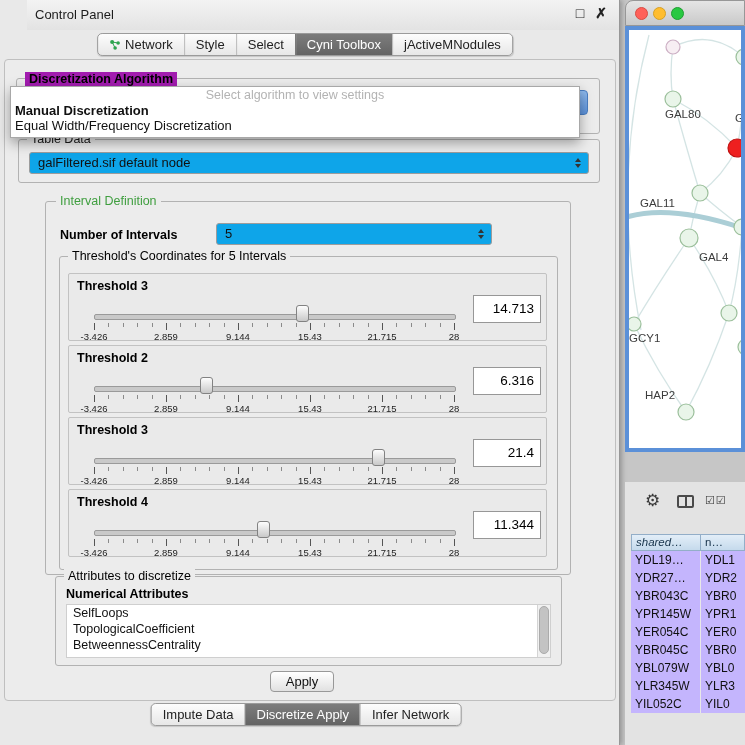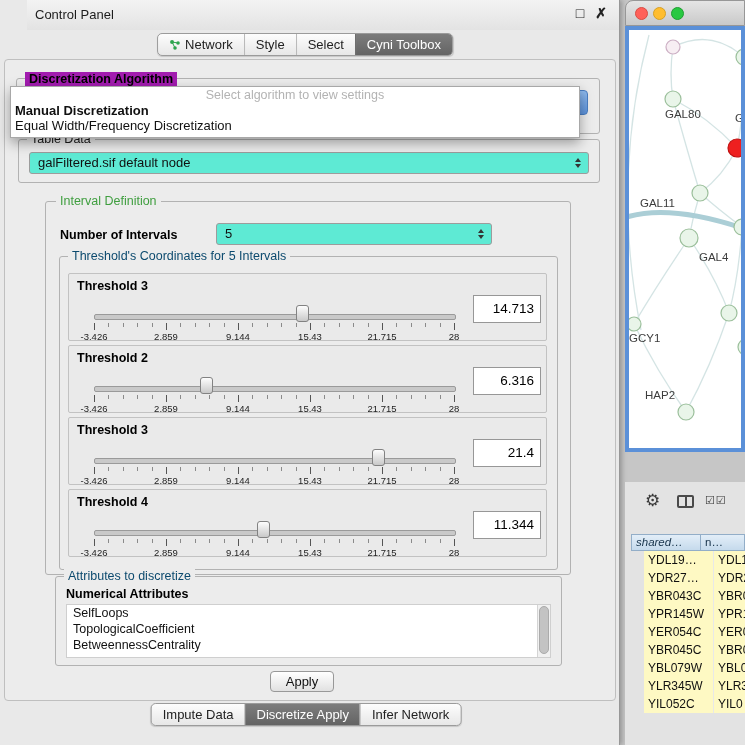--- a/index.html
+++ b/index.html
@@ -21,38 +21,38 @@
   .tab:first-child{border-left:none;}
   .tab.selected{background:linear-gradient(#7d7d7d,#646464);color:#fff;border-left-color:#6a6a6a;}
   .tabicon svg{display:block;}
 
   .inner-panel{position:absolute;left:4px;top:59px;width:610px;height:640px;background:#ececec;
     border:1px solid #bfbfbf;border-radius:4px;}
 
   .groupbox{position:absolute;border:1px solid #b2b2b2;border-radius:3px;}
   .legend{position:absolute;top:-8px;background:#ececec;padding:0 4px;font-size:12.5px;color:#1a1a1a;white-space:nowrap;}
   .legend.green{color:#3f9e3f;}
-  .legend.blue{color:#0c4a6e;}
+  .legend.blue{color:#000000;}
 
   
   #algo-group{left:16px;top:78px;width:582px;height:54px;z-index:1;}
   #algo-label{position:absolute;left:25px;top:72px;font-size:12.5px;font-weight:bold;background:#a21caf;padding:0 4px;z-index:2;}
   #combo-frag{position:absolute;left:560px;top:90px;width:26px;height:23px;border-radius:4px;z-index:3;
     background:linear-gradient(#8db9ed,#5d92da);border:1px solid #4a7ec2;}
 
   
   #popup{position:absolute;left:10px;top:86px;width:568px;background:#fff;border:1px solid #a8a8a8;
     box-shadow:0 5px 12px rgba(0,0,0,.35);z-index:5;padding-bottom:4px;}
   #popup-ph{text-align:center;color:#b3b3b3;font-size:12.5px;height:16px;line-height:16px;}
   .popup-opt{font-size:13px;height:15px;line-height:15px;padding:0 4px;color:#111;}
   .popup-opt.bold{font-weight:bold;}
 
   
   #tabledata-group{left:18px;top:139px;width:580px;height:42px;}
-  .combo{position:absolute;background:#5eead4;border:1px solid #9c9c9c;border-radius:3px;
+  .combo{position:absolute;background:#0ea5e9;border:1px solid #9c9c9c;border-radius:3px;
     font-size:13px;color:#111;line-height:20px;padding-left:8px;box-sizing:border-box;}
   .combo .arrows{position:absolute;right:7px;top:50%;transform:translateY(-50%);display:flex;flex-direction:column;gap:2px;}
   .tri-up{width:0;height:0;border-left:3.5px solid transparent;border-right:3.5px solid transparent;border-bottom:4px solid #333;}
   .tri-dn{width:0;height:0;border-left:3.5px solid transparent;border-right:3.5px solid transparent;border-top:4px solid #333;}
   #tabledata-combo{left:10px;top:12px;width:560px;height:22px;}
 
   
   #interval-group{left:45px;top:201px;width:524px;height:372px;}
   #num-label{position:absolute;left:14px;top:26px;font-size:12.5px;font-weight:bold;}
   #num-combo{left:170px;top:21px;width:276px;height:22px;}
@@ -105,21 +105,21 @@
   #gear-icon{position:absolute;left:20px;top:8px;font-size:17px;color:#3a3a3a;}
   #columns-icon{position:absolute;left:52px;top:13px;width:17px;height:13px;border:2px solid #4a4a4a;border-radius:2px;box-sizing:border-box;}
   #columns-icon .divider{position:absolute;left:6px;top:0;width:2px;height:100%;background:#4a4a4a;}
   #check-icons{position:absolute;left:80px;top:12px;font-size:11px;color:#333;letter-spacing:1px;}
   #node-table{position:absolute;left:6px;top:52px;width:114px;}
   .thead{display:flex;height:17px;}
   .hc{background:linear-gradient(#e3eef8,#c5daec);border:1px solid #93aec8;box-sizing:border-box;
     font-size:11.5px;line-height:15px;padding-left:4px;color:#16324a;overflow:hidden;white-space:nowrap;}
   .hc.c1{width:70px;font-style:italic;}
   .hc.c2{flex:1;border-left:none;}
-  .trow{display:flex;height:18px;background:#fef9c3;margin-left:13px;}
+  .trow{display:flex;height:18px;background:#c4b5fd;}
   .tcell{font-size:12px;line-height:18px;padding-left:4px;overflow:hidden;white-space:nowrap;color:#101010;box-sizing:border-box;}
   .tcell.c1{width:70px;border-right:1px solid #e8e8e8;}
   .tcell.c2{flex:1;}
 </style>
 </head>
 <body>
 
 <div id="stage">
 
   <div class="control-panel">
@@ -145,20 +145,23 @@
           <span>Network</span>
         </div>
         <div class="tab">
           <span>Style</span>
         </div>
         <div class="tab">
           <span>Select</span>
         </div>
         <div class="tab selected">
           <span>Cyni Toolbox</span>
+        </div>
+        <div class="tab">
+          <span>jActiveMNodules</span>
         </div>
       </div>
 
     <div class="inner-panel"></div>
 
     <div class="groupbox" id="algo-group"></div>
     <div id="algo-label">Discretization Algorithm</div>
     <div id="combo-frag"></div>
 
     <div id="popup">

